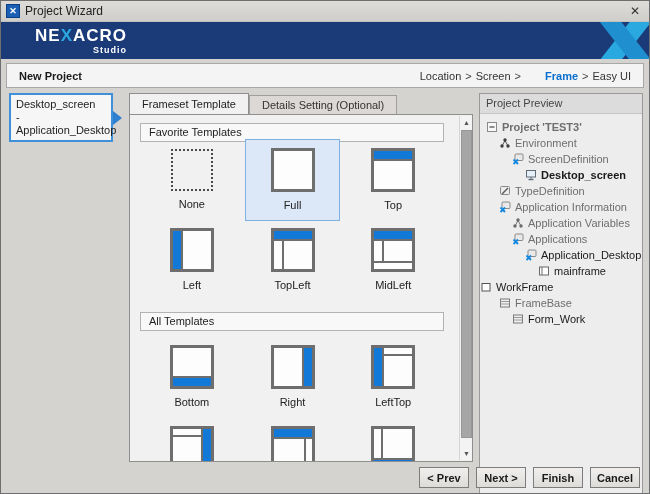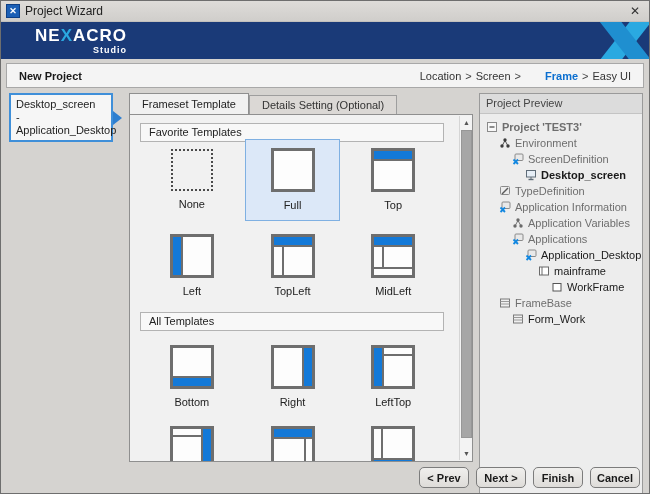--- a/index.html
+++ b/index.html
@@ -38,21 +38,21 @@
   .tabs { position:absolute; left:128px; top:92px; height:21px; display:flex; align-items:flex-end; z-index:3; }
   .tab { font-size:11px; color:#222; padding:0 12px; display:flex; align-items:center; }
   .tab.active { height:21px; background:#f1f1f1; border:1px solid #8f8f8f; border-bottom:none; }
   .tab.inactive { height:19px; background:#dbd8d5; border:1px solid #9e9e9e; border-bottom:none; color:#333; }
 
   
   .midbody { position:absolute; left:128px; top:113px; width:344px; height:348px; background:#f1f1f1; border:1px solid #8f8f8f; overflow:hidden; z-index:2; }
   .grouphdr { position:absolute; left:10px; width:304px; height:19px; background:#f8f8f8; border:1px solid #b3b3b3; font-size:11px; color:#222; line-height:17px; padding-left:8px; }
   .ghdr-fav { top:8px; } .ghdr-all { top:197px; }
   .trow { position:absolute; left:14px; width:302px; display:flex; }
-  .trow1 { top:24px; } .trow2 { top:110px; } .trow3 { top:221px; } .trow4 { top:302px; }
+  .trow1 { top:24px; } .trow2 { top:104px; } .trow3 { top:221px; } .trow4 { top:302px; }
   .tcell { width:96px; height:82px; margin-right:5px; display:flex; flex-direction:column; align-items:center; border:1px solid transparent; }
   .tcell.selected { background:#dce8f8; border:1px solid #7fb0e2; }
   .tlabel { font-size:11px; color:#222; margin-top:7px; }
   .ti { margin-top:8px; width:44px; height:44px; border:3px solid #6e6e6e; background:#6e6e6e; display:grid; gap:2px; }
   .ti .w { background:#fdfdfd; } .ti .b { background:#1379d8; }
   .ti-none { width:42px; height:42px; border:2px dotted #4a4a4a; background:transparent; margin-top:9px; }
   .ti-full { grid-template:1fr / 1fr; }
   .ti-top { grid-template:8px 1fr / 1fr; }
   .ti-left { grid-template:1fr / 8px 1fr; }
   .ti-topleft { grid-template:8px 1fr / 8px 1fr; }
@@ -77,25 +77,25 @@
   .sthumb { position:absolute; left:1px; top:14px; width:11px; height:308px; background:#a6a6a6; border:1px solid #979797; }
 
   
   .rightpane { position:absolute; left:478px; top:92px; width:164px; height:464px; background:#ededed; border:1px solid #9a9a9a; overflow:hidden; }
   .pphdr { height:20px; background:#dcdcdc; border-bottom:1px solid #c4c4c4; font-size:11px; color:#444; line-height:19px; padding-left:6px; }
   .tree { padding-top:5px; }
   .trowitem { height:16px; display:flex; align-items:center; font-size:11px; color:#6e6e6e; white-space:nowrap; }
   .trowitem svg { margin-right:4px; flex:none; }
   .trowitem.dark { color:#1a1a1a; }
   .trowitem.bold { font-weight:bold; }
-  .lv0{padding-left:6px;font-weight:bold;} .lv1{padding-left:19px;} .lv2{padding-left:32px;} .lv3{padding-left:45px;} .lv4{padding-left:58px;} .lv5{padding-left:71px;}
+  .lv0{padding-left:6px;font-weight:bold;} .lv1{padding-left:19px;} .lv2{padding-left:32px;} .lv3{padding-left:45px;} .lv4{padding-left:58px;} .lv5{}
 
   
   .footer { position:absolute; left:0; right:0; top:466px; height:24px; display:flex; justify-content:flex-end; gap:7px; padding-right:9px; }
-  .btn { width:50px; height:21px; background:linear-gradient(#f0efed,#dedcd9); border:1px solid #7c7c7c; border-radius:5px; font-size:11px; font-weight:bold; color:#1a1a1a; font-family:"Liberation Sans", sans-serif; }
+  .btn { width:50px; height:21px; background:linear-gradient(#f0efed,#dedcd9); border:1px solid #7c7c7c; border-radius:0; font-size:11px; font-weight:bold; color:#1a1a1a; font-family:"Liberation Sans", sans-serif; }
 </style>
 </head>
 <body>
 
 <div class="window">
 
   <div class="titlebar">
     <div class="titleicon">✕</div>
     <div class="titletext">Project Wizard</div>
     <div class="closebtn">✕</div>

